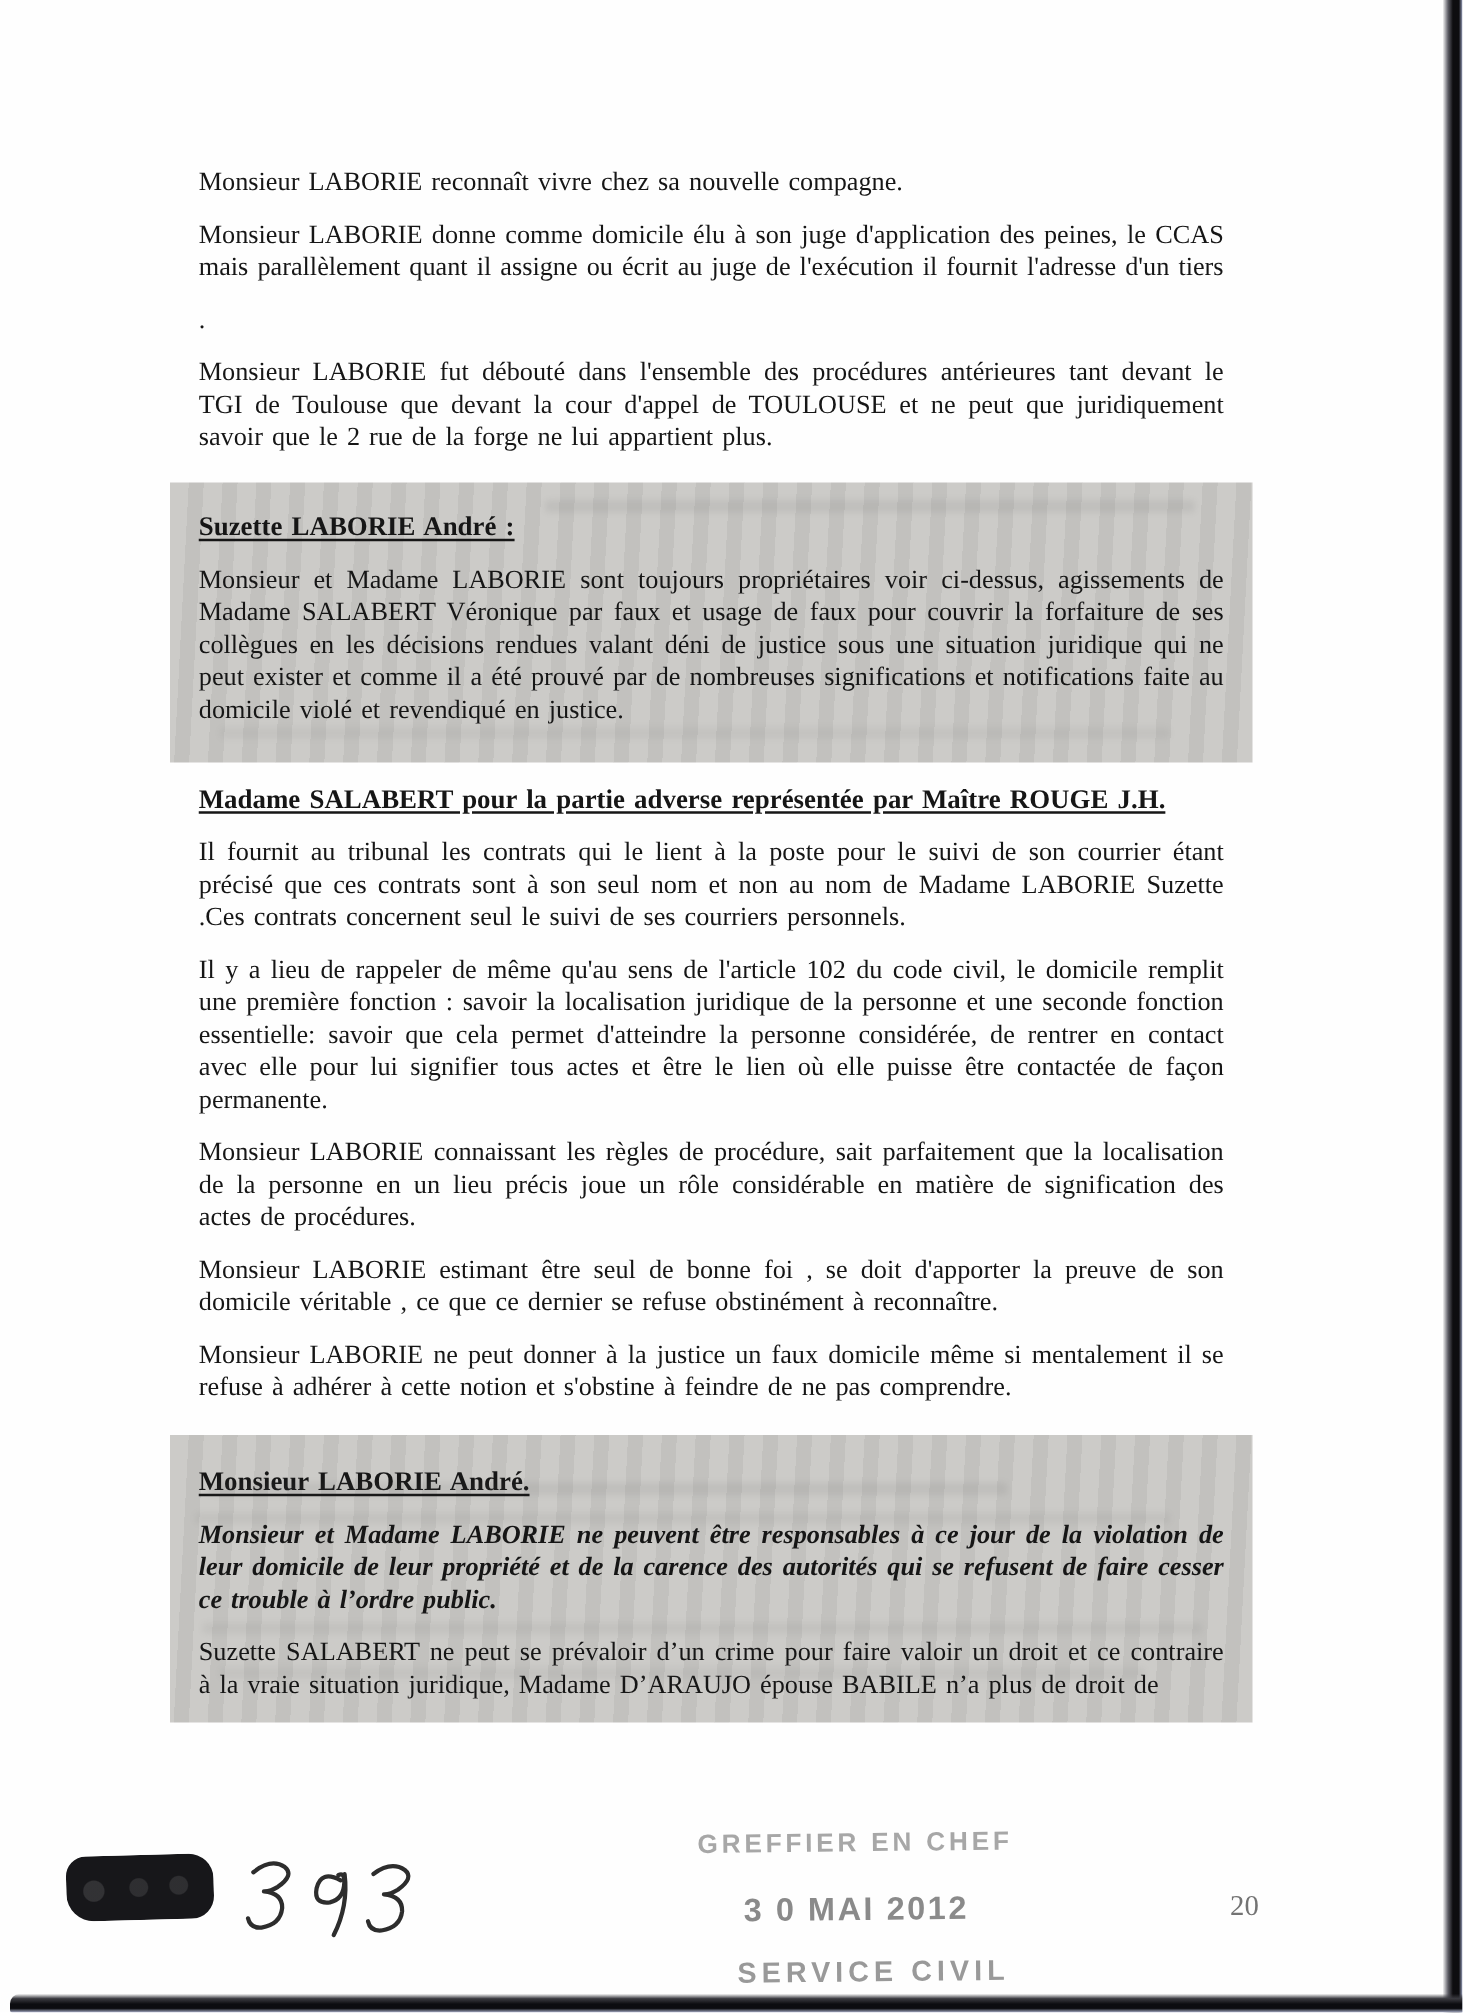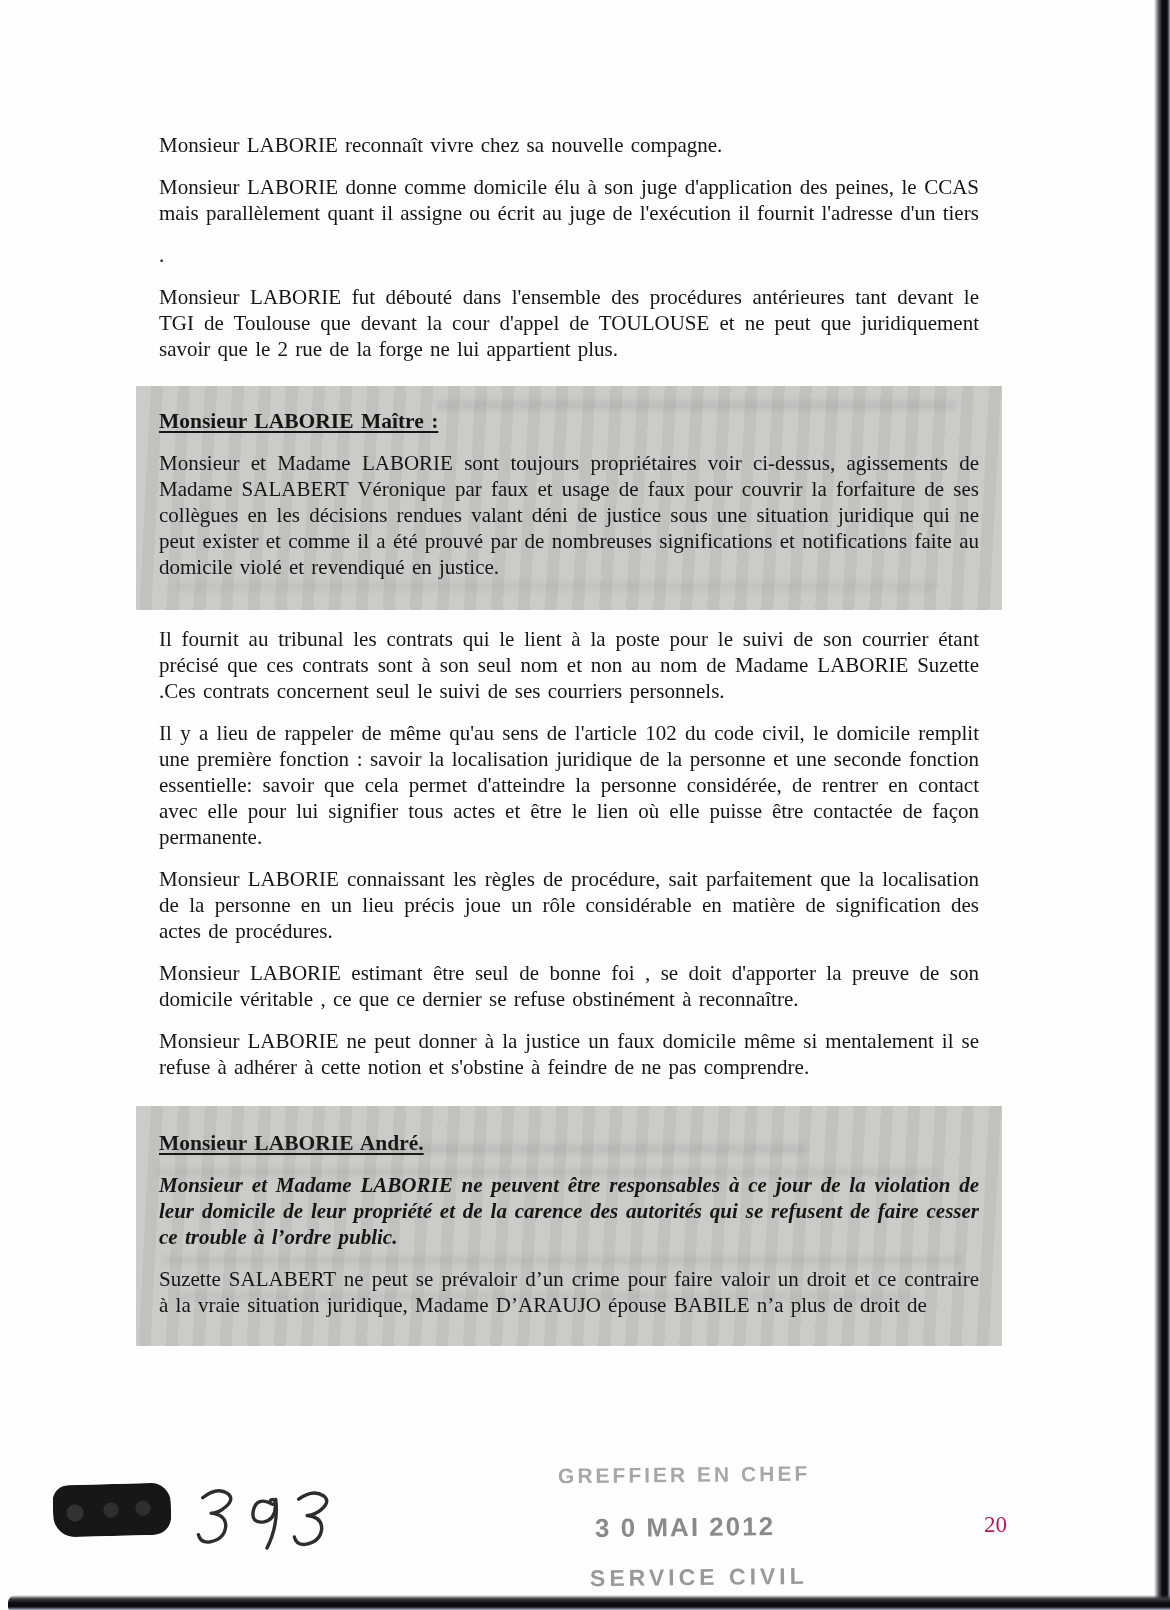--- a/index.html
+++ b/index.html
@@ -29,35 +29,35 @@
     text-align:left;
   }
   .hl-block{
     position:relative;
     margin:24px -7px 0 -7px;
     padding:6px 7px 14px 7px;
     background-color:#c9c8c5;
     background-image:repeating-linear-gradient(93deg,
       rgba(255,255,255,0.06) 0 15px, rgba(0,0,0,0.035) 15px 27px);
   }
-  .hl-block.second{margin-top:26px;padding-top:8px;padding-bottom:12px;}
+  .hl-block.second{margin-top:26px;padding-top:8px;padding-bottom:2px;}
   .bold-italic{font-weight:bold;font-style:italic;}
   .ghost{
     position:absolute;background:#5a5a5a;opacity:0.10;filter:blur(2.5px);
     border-radius:3px;pointer-events:none;
   }
   
   .stamp{
     position:absolute;font-family:"Liberation Sans", sans-serif;font-weight:bold;
     opacity:0.88;transform:rotate(-0.6deg);
   }
   .stamp-greffier{left:558px;top:1463px;font-size:21px;letter-spacing:3px;color:#9c9c9c;}
   .stamp-date{left:595px;top:1512px;font-size:26px;letter-spacing:2px;color:#7b7b7b;}
   .stamp-service{left:590px;top:1564px;font-size:23px;letter-spacing:4px;color:#8c8c8c;}
-  .page-number{position:absolute;left:984px;top:1512px;font-size:23px;color:#be185d;text-align:right;}
+  .page-number{position:absolute;left:984px;top:1512px;font-size:23px;color:#737373;text-align:right;}
   .redaction{
     position:absolute;left:53px;top:1484px;width:118px;height:52px;
     background:#17171a;border-radius:16px 20px 18px 22px;transform:rotate(-1.5deg);
     background-image:
       radial-gradient(circle 11px at 22px 28px, rgba(190,190,190,0.16) 0 8px, transparent 9px),
       radial-gradient(circle 10px at 58px 26px, rgba(190,190,190,0.14) 0 7px, transparent 8px),
       radial-gradient(circle 10px at 90px 25px, rgba(190,190,190,0.14) 0 7px, transparent 8px);
   }
   .handwriting{position:absolute;left:196px;top:1486px;transform:rotate(2deg);}
   .handwriting svg{display:block;}
@@ -83,24 +83,25 @@
 
     <p>Monsieur LABORIE reconnaît vivre chez sa nouvelle compagne.</p>
 
     <p class="mt-28">Monsieur LABORIE donne comme domicile élu à son juge d'application des peines, le CCAS mais parallèlement quant il assigne ou écrit au juge de l'exécution il fournit l'adresse d'un tiers</p>
     <p>.</p>
     <p>Monsieur LABORIE fut débouté dans l'ensemble des procédures antérieures tant devant le TGI de Toulouse que devant la cour d'appel de TOULOUSE et ne peut que juridiquement savoir que le 2 rue de la forge ne lui appartient plus.</p>
 
     <div class="hl-block">
       <div class="ghost" style="left:300px;top:14px;width:520px;height:10px;"></div>
       <div class="ghost" style="left:40px;top:196px;width:760px;height:9px;opacity:0.07;"></div>
-      <p class="heading">Monsieur LABORIE Maître :</p>
+      <p class="heading">Suzette LABORIE André :</p>
       <p class="mt-20">Monsieur et Madame LABORIE sont toujours propriétaires voir ci-dessus, agissements de Madame SALABERT Véronique par faux et usage de faux pour couvrir la forfaiture de ses collègues en les décisions rendues valant déni de justice sous une situation juridique qui ne peut exister et comme il a été prouvé par de nombreuses significations et notifications faite au domicile violé et revendiqué en justice.</p>
     </div>
 
+    <p class="heading mt-26">Madame SALABERT pour la partie adverse représentée par Maître ROUGE J.H.</p>
 
     <p class="mt-22">Il fournit au tribunal les contrats qui le lient à la poste pour le suivi de son courrier étant précisé que ces contrats sont à son seul nom et non au nom de Madame LABORIE Suzette .Ces contrats concernent seul le suivi de ses courriers personnels.</p>
     <p class="mt-24">Il y a lieu de rappeler de même qu'au sens de l'article 102 du code civil, le domicile remplit une première fonction : savoir la localisation juridique de la personne et une seconde fonction essentielle: savoir que cela permet d'atteindre la personne considérée, de rentrer en contact avec elle pour lui signifier tous actes et être le lien où elle puisse être contactée de façon permanente.</p>
     <p class="mt-26">Monsieur LABORIE connaissant les règles de procédure, sait parfaitement que la localisation de la personne en un lieu précis joue un rôle considérable en matière de signification des actes de procédures.</p>
     <p class="mt-24">Monsieur LABORIE estimant être seul de bonne foi , se doit d'apporter la preuve de son domicile véritable , ce que ce dernier se refuse obstinément à reconnaître.</p>
     <p class="mt-24">Monsieur LABORIE ne peut donner à la justice un faux domicile même si mentalement il se refuse à adhérer à cette notion et s'obstine à feindre de ne pas comprendre.</p>
 
     <div class="hl-block second">
       <div class="ghost" style="left:30px;top:38px;width:640px;height:10px;"></div>
       <div class="ghost" style="left:20px;top:62px;width:780px;height:9px;opacity:0.08;"></div>

